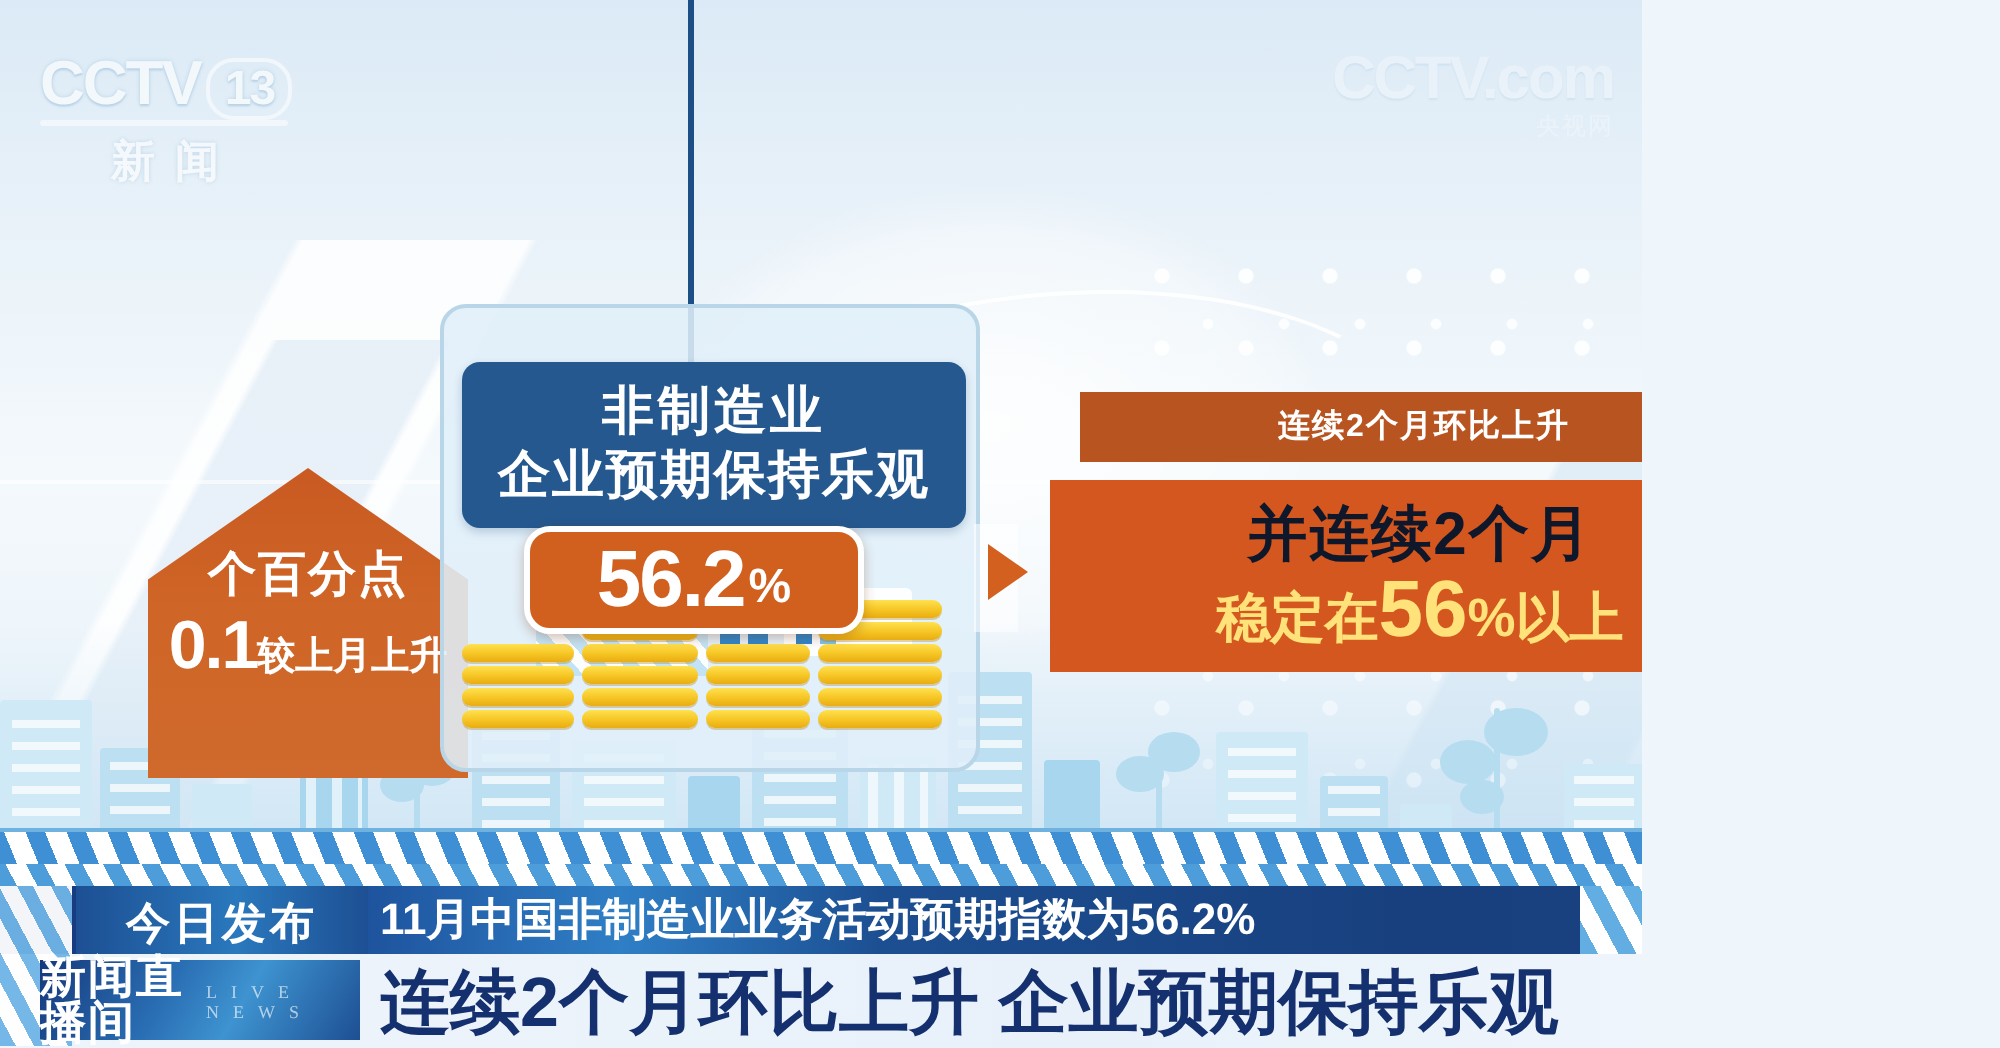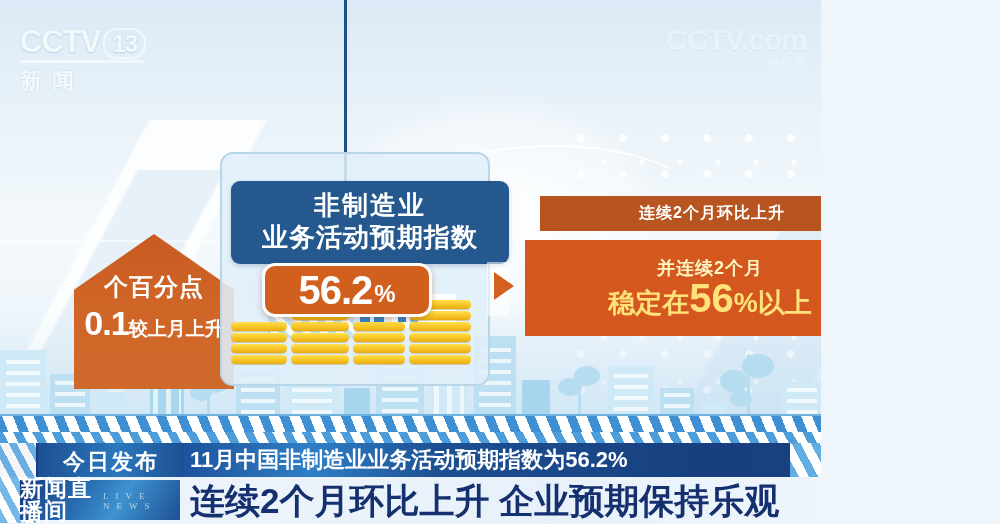--- a/index.html
+++ b/index.html
@@ -60,21 +60,21 @@
   .mt-wing.l{clip-path:polygon(38% 0,100% 0,100% 100%,0 100%);}
   .mt-wing.r{clip-path:polygon(0 0,100% 0,62% 100%,0 100%);}
   .mt-body{background:#1f6ba8;padding:0 22px;display:flex;align-items:center;
     clip-path:polygon(10px 0,100% 0,calc(100% - 10px) 100%,0 100%);}
   .mt-body span{color:#fff;font-size:29px;font-weight:bold;letter-spacing:3px;}
 
   
   .card-outer{position:absolute;left:220px;top:152px;width:266px;height:230px;
     background:rgba(224,239,249,.88);border:2px solid #b9d5e8;border-radius:13px;}
   .card-head{position:absolute;left:231px;top:181px;width:246px;
-    background:#24588f;border-radius:9px;padding:9px 16px 11px;text-align:center;
+    background:#24588f;border-radius:9px;padding:9px 3px 11px;text-align:center;
     box-shadow:0 2px 5px rgba(20,60,110,.22);}
   .card-head .l1{color:#fff;font-size:26px;font-weight:bold;letter-spacing:2px;line-height:1.22;}
   .card-head .l2{color:#fff;font-size:26px;font-weight:bold;letter-spacing:1px;line-height:1.22;}
   .pct-badge{position:absolute;left:262px;top:263px;width:170px;height:54px;
     background:#d1601f;border:3px solid #ffffff;border-radius:13px;box-sizing:border-box;
     display:flex;align-items:center;justify-content:center;
     box-shadow:0 2px 6px rgba(120,50,10,.3);}
   .pct-badge .num{color:#fff;font-size:40px;font-weight:bold;letter-spacing:-1px;line-height:1;}
   .pct-badge .sym{color:#fff;font-size:24px;font-weight:bold;line-height:1;margin-left:2px;margin-top:8px;}
 
@@ -104,37 +104,37 @@
 
   
   .tri-right{position:absolute;left:494px;top:272px;width:0;height:0;
     border-left:20px solid #d4601f;border-top:14px solid transparent;border-bottom:14px solid transparent;}
   .tri-right-bg{position:absolute;left:487px;top:262px;width:22px;height:54px;background:rgba(255,255,255,.55);}
   .band-top{position:absolute;left:540px;top:196px;width:344px;height:35px;
     background:#b8541f;display:flex;align-items:center;justify-content:center;}
   .band-top span{color:#fff;font-size:16px;font-weight:bold;letter-spacing:1px;}
   .band-main{position:absolute;left:525px;top:240px;width:370px;height:96px;
     background:#d4571f;display:flex;flex-direction:column;align-items:center;justify-content:center;}
-  .band-main .r1{color:#fef9c3;font-size:18px;font-weight:bold;letter-spacing:1px;line-height:1.12;}
+  .band-main .r1{color:#0f172a;font-size:30px;font-weight:bold;letter-spacing:1px;line-height:1.12;}
   .band-main .r2{color:#ffe27a;font-size:27px;font-weight:bold;letter-spacing:0px;line-height:1.12;
     display:flex;align-items:baseline;}
   .band-main .r2 .big{font-size:40px;line-height:1;}
   .band-main .r2 .pc{font-size:27px;}
   .band-tab{position:absolute;left:880px;top:255px;width:28px;height:85px;
     background:linear-gradient(180deg,#e9dfc4 0%,#ded2b0 100%);}
   .band-tab .chev{position:absolute;left:7px;top:33px;width:0;height:0;
     border-right:13px solid #b2451a;border-top:11px solid transparent;border-bottom:11px solid transparent;}
 
   
   .cctv-logo{position:absolute;left:20px;top:26px;width:135px;height:58px;opacity:.62;}
   .cctv-logo .row1{color:#ffffff;font-size:31px;font-weight:bold;letter-spacing:-1px;
     text-shadow:0 0 2px rgba(160,195,220,.95),0 1px 1px rgba(150,185,215,.8);line-height:1;}
   .cctv-logo .row1 .n13{border:2px solid rgba(255,255,255,.9);border-radius:14px;padding:0 7px;margin-left:3px;font-size:24px;}
   .cctv-logo .ul{width:124px;height:3px;background:rgba(255,255,255,.85);margin:3px 0 3px;border-radius:2px;}
-  .cctv-logo .row2{color:#fff;font-size:22px;font-weight:bold;letter-spacing:10px;text-align:left;
+  .cctv-logo .row2{color:#fff;font-size:22px;font-weight:bold;letter-spacing:10px;text-align:center;
     text-shadow:0 0 2px rgba(160,195,220,.9);}
   .watermark{position:absolute;right:14px;top:26px;opacity:.30;text-align:right;}
   .watermark .wm1{color:#fff;font-size:30px;font-weight:bold;letter-spacing:-1px;line-height:.95;
     text-shadow:0 1px 1px rgba(160,195,220,.8);}
   .watermark .wm2{color:#fff;font-size:12px;letter-spacing:1px;}
 
   
   .lt{position:absolute;left:0;top:432px;width:1000px;height:92px;}
   .lt-bg{position:absolute;inset:0;
     background:linear-gradient(90deg,#eef4fb 0%,#e8f1fa 55%,#f2f7fc 100%);}
@@ -273,21 +273,21 @@
     <div class="coin"></div>
     <div class="coin"></div>
     <div class="coin"></div>
     <div class="coin"></div>
     <div class="coin"></div>
     <div class="coin"></div>
   </div>
 
   <div class="card-head">
     <div class="l1">非制造业</div>
-    <div class="l2">业务活动预期指数</div>
+    <div class="l2">企业预期保持乐观</div>
   </div>
 
   <div class="pct-badge">
     <span class="num">56.2</span>
       <span class="sym">%</span>
   </div>
 
   <div class="tri-right-bg"></div>
   <div class="tri-right"></div>
 

